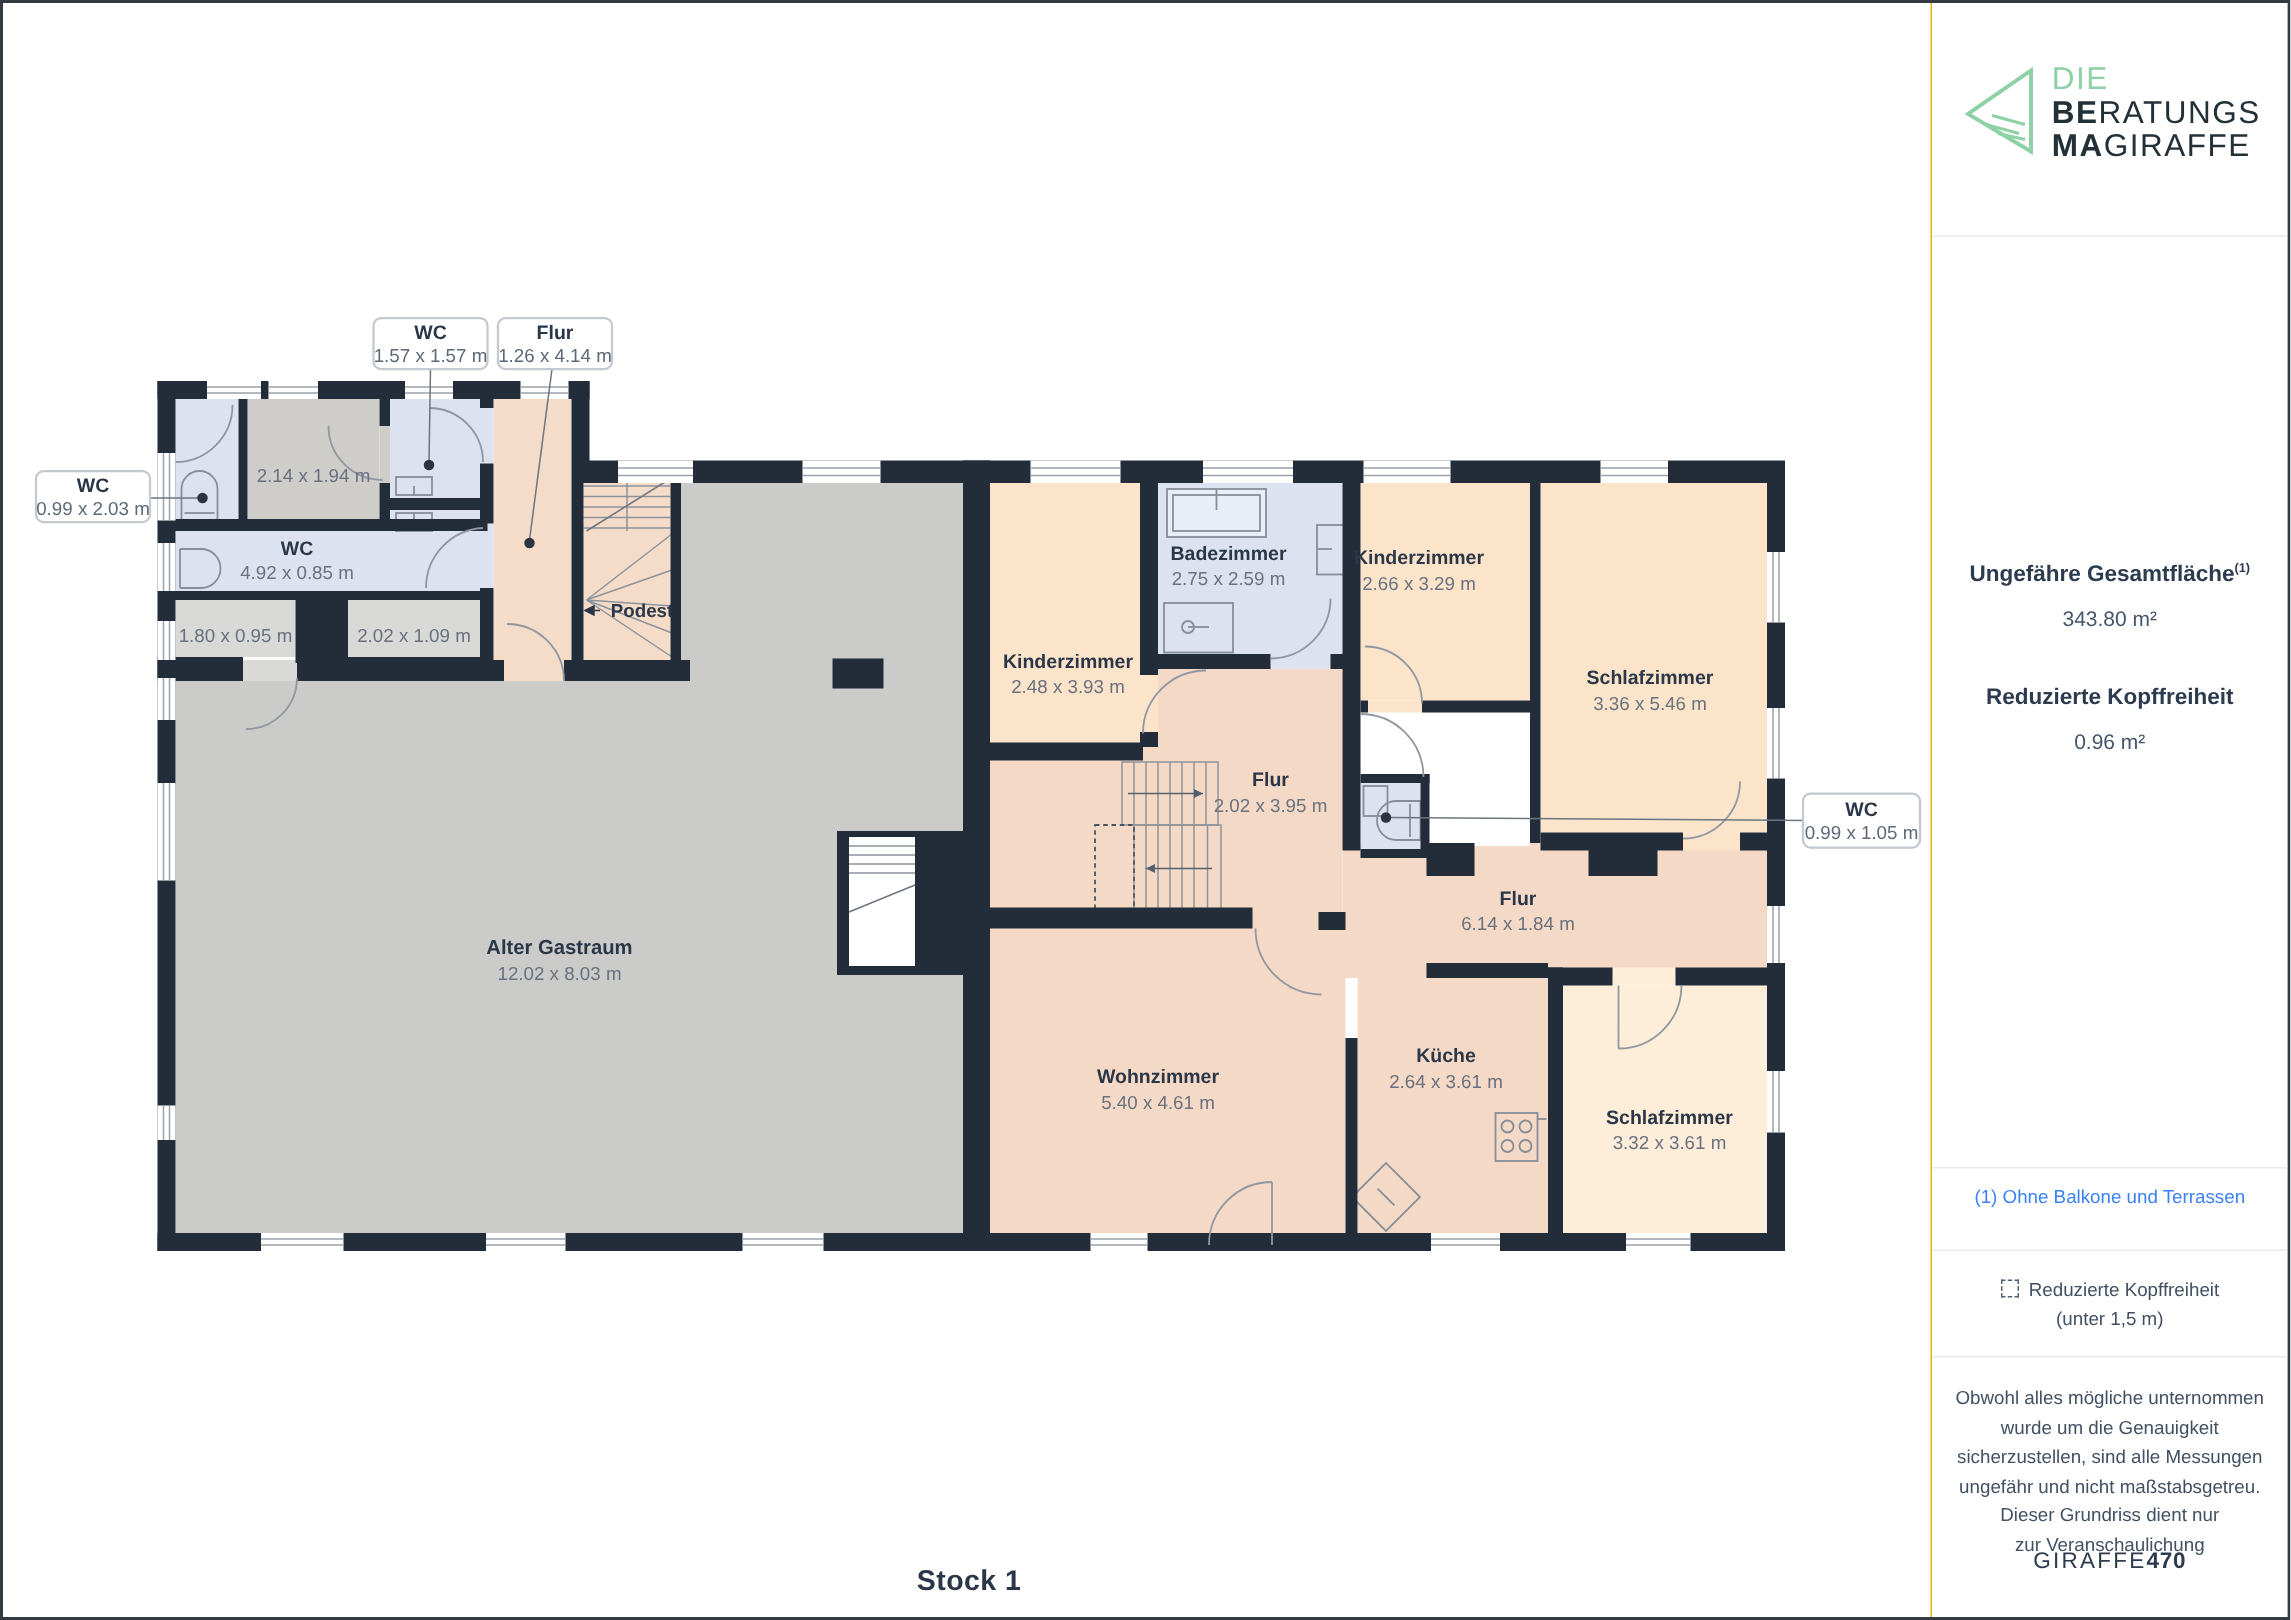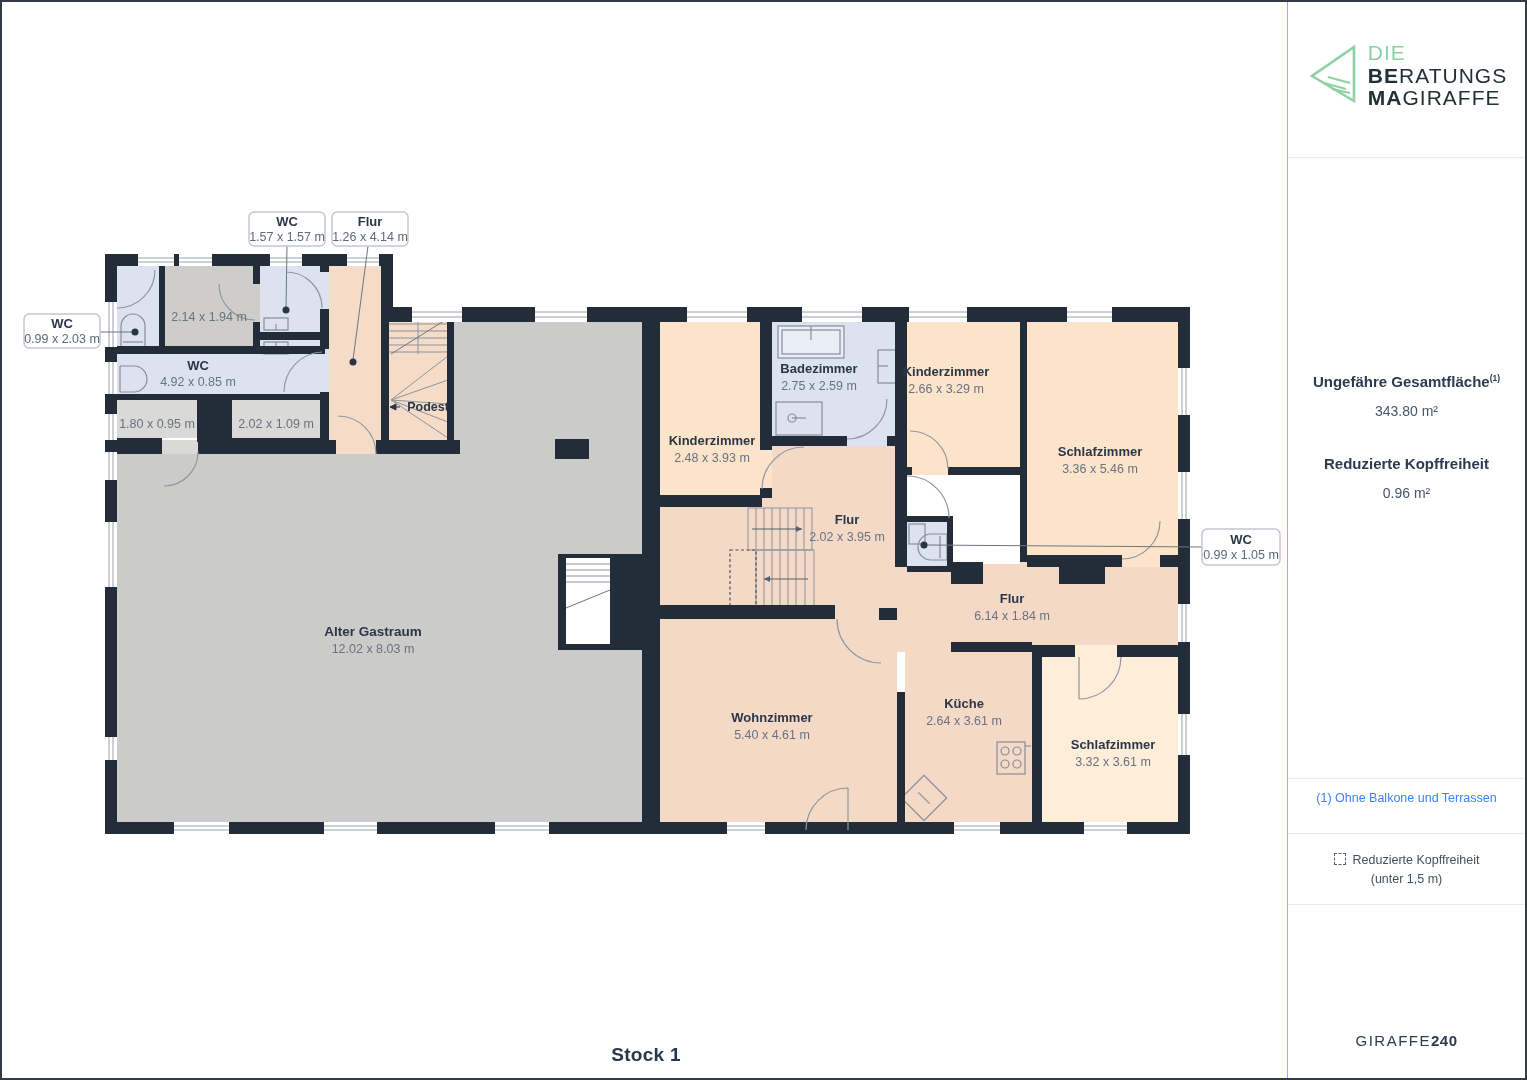--- a/index.html
+++ b/index.html
@@ -422,17 +422,25 @@
     <div class="sb-divider" style="top:776px"></div>
     <div class="footnote">(1) Ohne Balkone und Terrassen</div>
 
     <div class="sb-divider" style="top:831px"></div>
     <div class="legend">
       <div><span class="legend-icon"></span><span>Reduzierte Kopffreiheit</span></div>
       <div>(unter 1,5 m)</div>
     </div>
 
     <div class="sb-divider" style="top:902px"></div>
-
-    <div class="brand"><span>GIRAFFE</span><b>240</b></div>
+    <div class="disclaimer">
+      <div>Obwohl alles mögliche unternommen</div>
+      <div>wurde um die Genauigkeit</div>
+      <div>sicherzustellen, sind alle Messungen</div>
+      <div>ungefähr und nicht maßstabsgetreu.</div>
+      <div>Dieser Grundriss dient nur</div>
+      <div>zur Veranschaulichung</div>
+    </div>
+
+    <div class="brand"><span>GIRAFFE</span><b>470</b></div>
   </aside>
 
 </div>
 
 </body></html>

